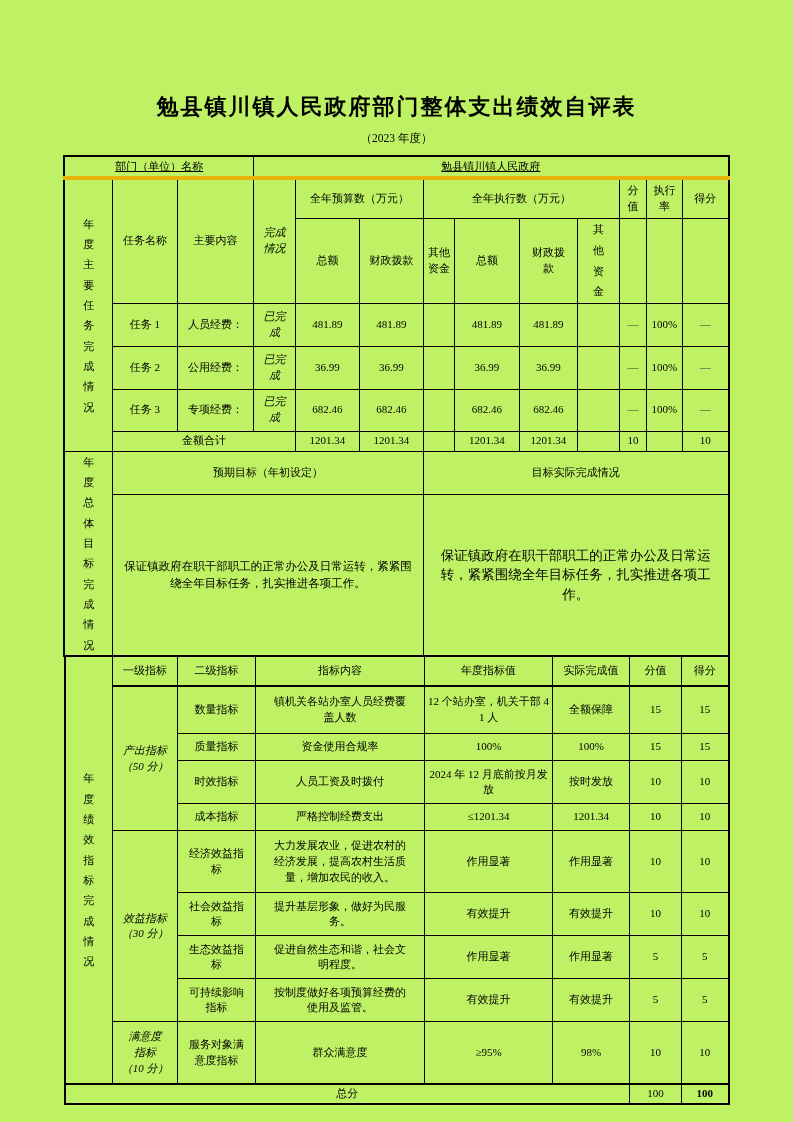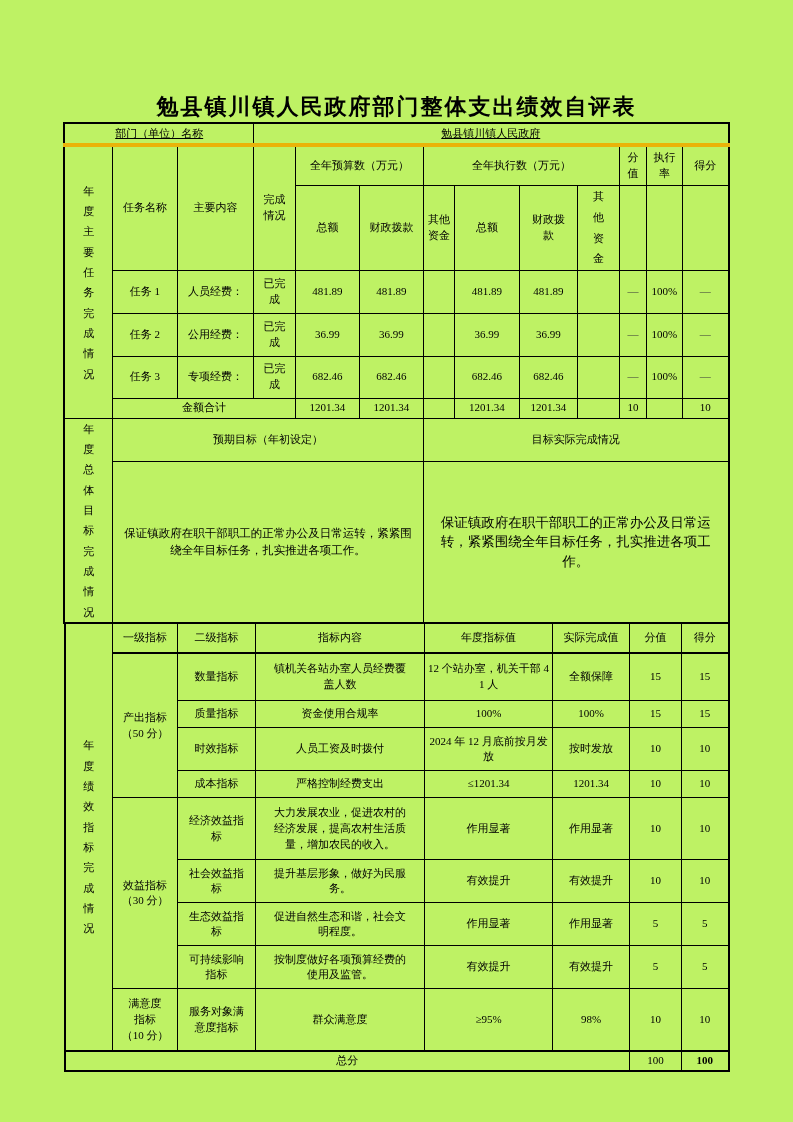--- a/index.html
+++ b/index.html
@@ -23,39 +23,40 @@
   }
   
   .r-dept{height:22px;} .r-gh{height:40px;} .r-sh{height:85px;}
   .r-t1{height:43px;} .r-t2{height:43px;} .r-t3{height:42px;}
   .r-sum{height:20px;} .r-goalh{height:21px;} .r-goal{height:78px;}
   .r-kh{height:30px;} .r-k1{height:48px;} .r-k2{height:27px;} .r-k3{height:43px;}
   .r-k4{height:27px;} .r-e1{height:62px;} .r-e2{height:43px;} .r-e3{height:43px;}
   .r-e4{height:43px;margin-left:32px;} .r-sat{height:62px;} .r-tot{height:20px;}
   
   td.vl{padding:0 13px;line-height:1.85;}          
-  td.cs{padding:0 8px;}                            
+  td.cs{padding:0 8px;font-style:italic;}                            
   td.fk{padding:0 10px;}                           
   td.one{padding:0 14px;line-height:1.9;}          
-  td.grp{padding:0 8px;}                           
+  td.grp{padding:0 8px;font-style:italic;}                           
   td.sub{padding:0 10px;}                          
   td.kc{padding:0 14px;}                           
   td.goalL{font-size:11.5px;padding:0 6px;}
   td.goalR{font-size:13.5px;padding:0 4px;}
   td.bold{font-weight:700;}
   td.dash{color:#3a3a3a;}
   .r-dept td{border-bottom:4px solid #eab308;text-decoration:underline;}
   .r-kh td{border-bottom:2px solid #000;}
   .r-tot td{border-top:2px solid #000;}
 </style>
 </head>
 <body>
 
 <div class="page">
   <h1 class="title">勉县镇川镇人民政府部门整体支出绩效自评表</h1>
+  <div class="subtitle">（2023 年度）</div>
 
   <table class="tA">
     <colgroup>
       <col style="width:48px">
         <col style="width:65px">
         <col style="width:76px">
         <col style="width:42px">
       <col style="width:64px">
         <col style="width:64px">
         <col style="width:31px">

